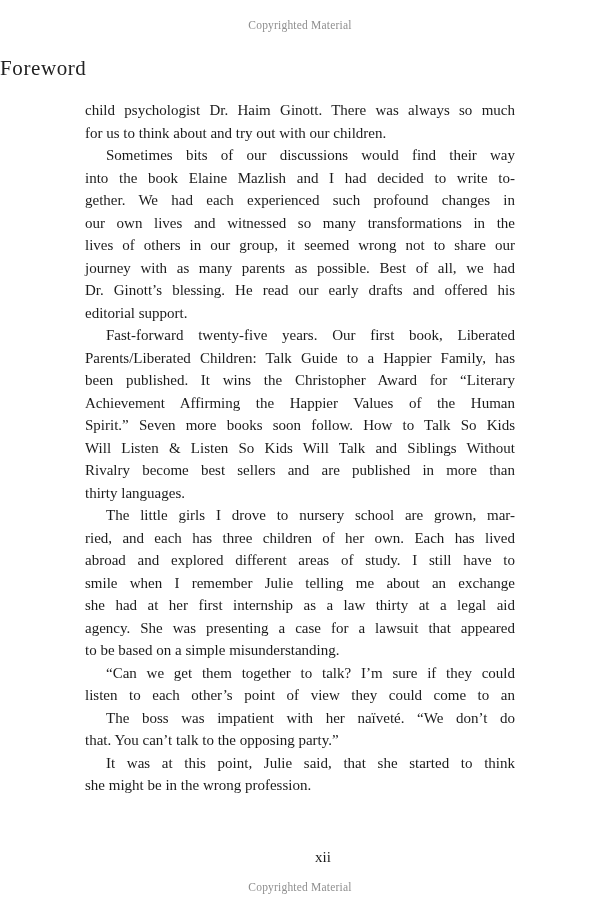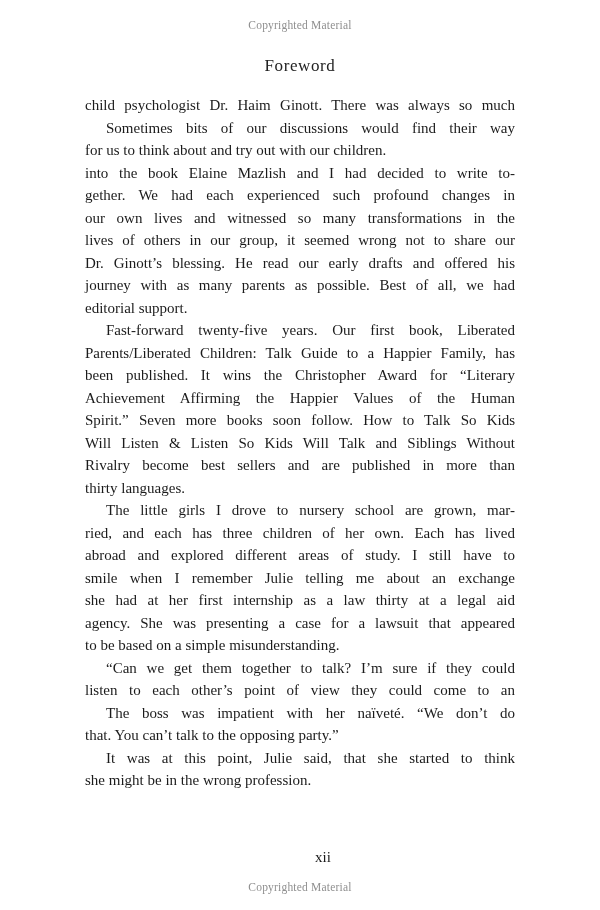--- a/index.html
+++ b/index.html
@@ -23,22 +23,21 @@
   }
   .notice-top { padding-top: 19px; }
   .notice-bottom {
     position: absolute;
     bottom: 17px;
     left: 0;
     right: 0;
   }
   .heading {
     margin: 25px 0 0 0;
-    text-align: center;
-    font-size: 17px;
+    font-size: 21px;
     font-weight: 400;
     letter-spacing: 0.6px;
     color: #222222;
   }
   .body-text {
     width: 430px;
     margin: 18px auto 0 auto;
     font-size: 15px;
     line-height: 22.5px;
     color: #1b1b1b;
@@ -64,28 +63,28 @@
 </head>
 <body>
 
 <div class="page">
   <div class="notice notice-top">Copyrighted Material</div>
 
   <h1 class="heading">Foreword</h1>
 
   <div class="body-text" id="body-text">
       <div class="line just"><span class="">child psychologist Dr. Haim Ginott. There was always so much</span></div>
+      <div class="line"><span class="">for us to think about and try out with our children.</span></div>
       <div class="line just indent"><span class="">Sometimes bits of our discussions would find their way</span></div>
-      <div class="line"><span class="">for us to think about and try out with our children.</span></div>
       <div class="line just"><span class="">into the book Elaine Mazlish and I had decided to write to-</span></div>
       <div class="line just"><span class="">gether. We had each experienced such profound changes in</span></div>
       <div class="line just"><span class="">our own lives and witnessed so many transformations in the</span></div>
       <div class="line just"><span class="">lives of others in our group, it seemed wrong not to share our</span></div>
+      <div class="line just"><span class="">journey with as many parents as possible. Best of all, we had</span></div>
       <div class="line just"><span class="">Dr. Ginott’s blessing. He read our early drafts and offered his</span></div>
-      <div class="line just"><span class="">journey with as many parents as possible. Best of all, we had</span></div>
       <div class="line"><span class="">editorial support.</span></div>
       <div class="line just indent"><span class="">Fast-forward twenty-five years. Our first book, </span><span class="it">Liberated</span></div>
       <div class="line just"><span class="it">Parents/Liberated Children: Talk Guide to a Happier Family</span><span class="">, has</span></div>
       <div class="line just"><span class="">been published. It wins the Christopher Award for “Literary</span></div>
       <div class="line just"><span class="">Achievement Affirming the Happier Values of the Human</span></div>
       <div class="line just"><span class="">Spirit.” Seven more books soon follow. </span><span class="it">How to Talk So Kids</span></div>
       <div class="line just"><span class="it">Will Listen &amp; Listen So Kids Will Talk</span><span class=""> and </span><span class="it">Siblings Without</span></div>
       <div class="line just"><span class="it">Rivalry</span><span class=""> become best sellers and are published in more than</span></div>
       <div class="line"><span class="">thirty languages.</span></div>
       <div class="line just indent"><span class="">The little girls I drove to nursery school are grown, mar-</span></div>

